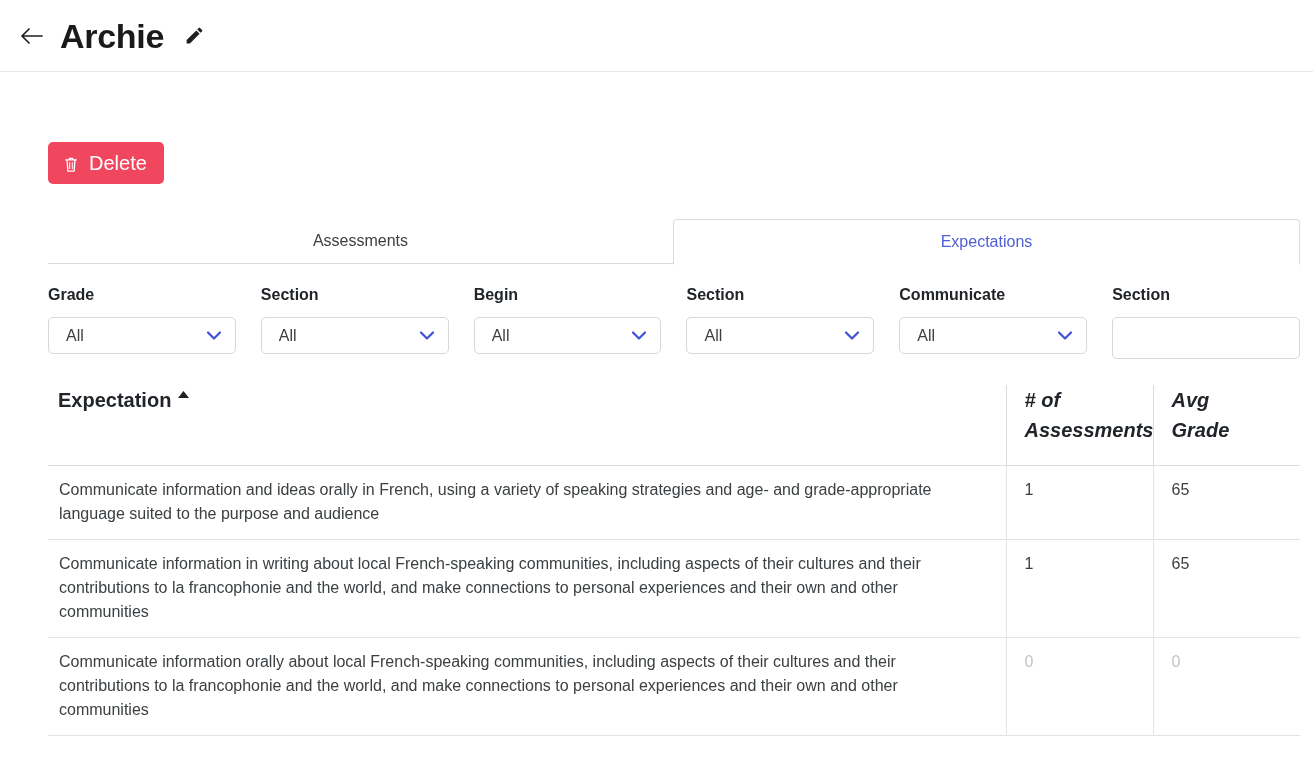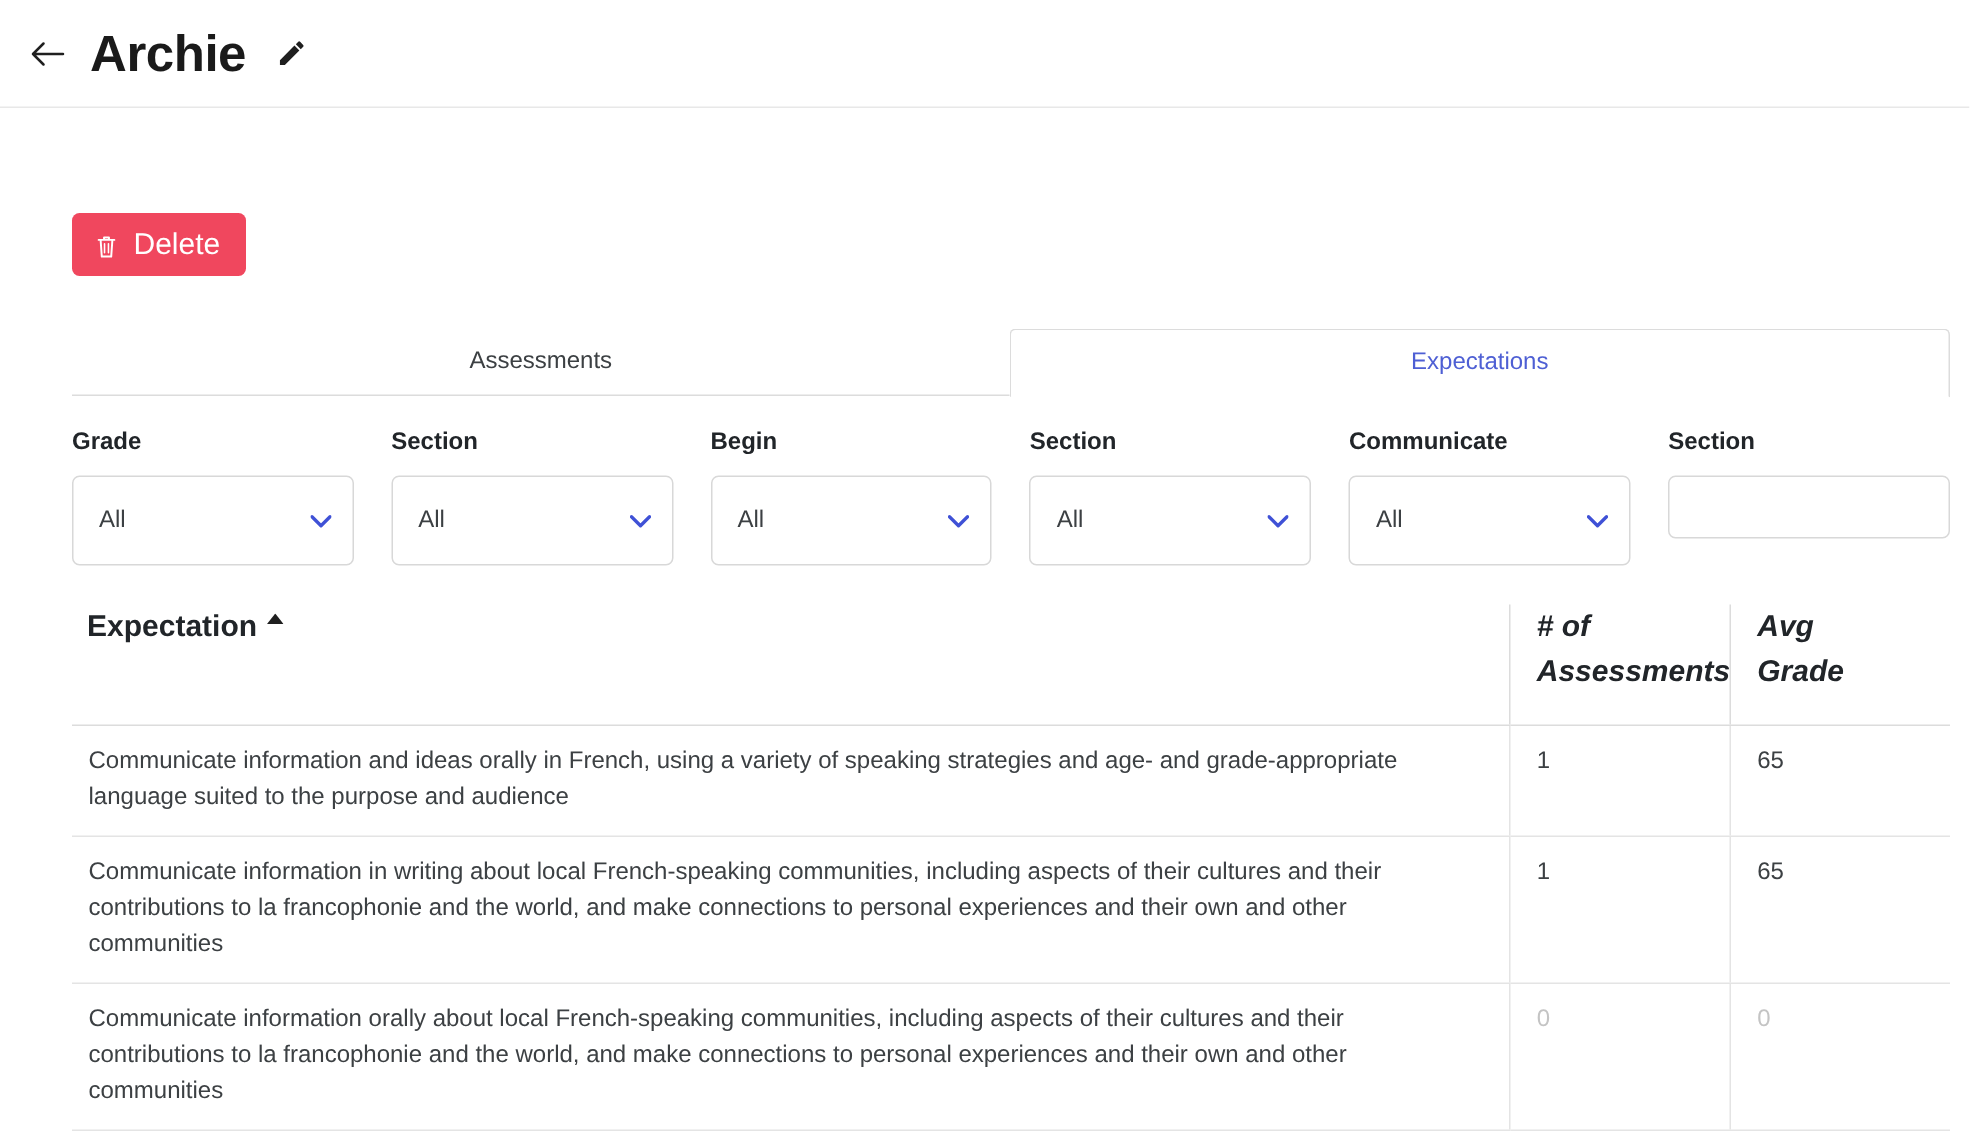--- a/index.html
+++ b/index.html
@@ -106,21 +106,21 @@
     min-width: 0;
   }
   .filter-label {
     font-size: 16px;
     font-weight: 700;
     color: #212529;
     margin-bottom: 13px;
     display: block;
   }
   .select-box {
-    height: 60px;
+    height: 37px;
     border: 1px solid #d8d8d8;
     border-radius: 5px;
     display: flex;
     align-items: center;
     justify-content: space-between;
     padding: 0 14px 0 17px;
     font-size: 16px;
     color: #3c4043;
     background: #ffffff;
     cursor: pointer;

